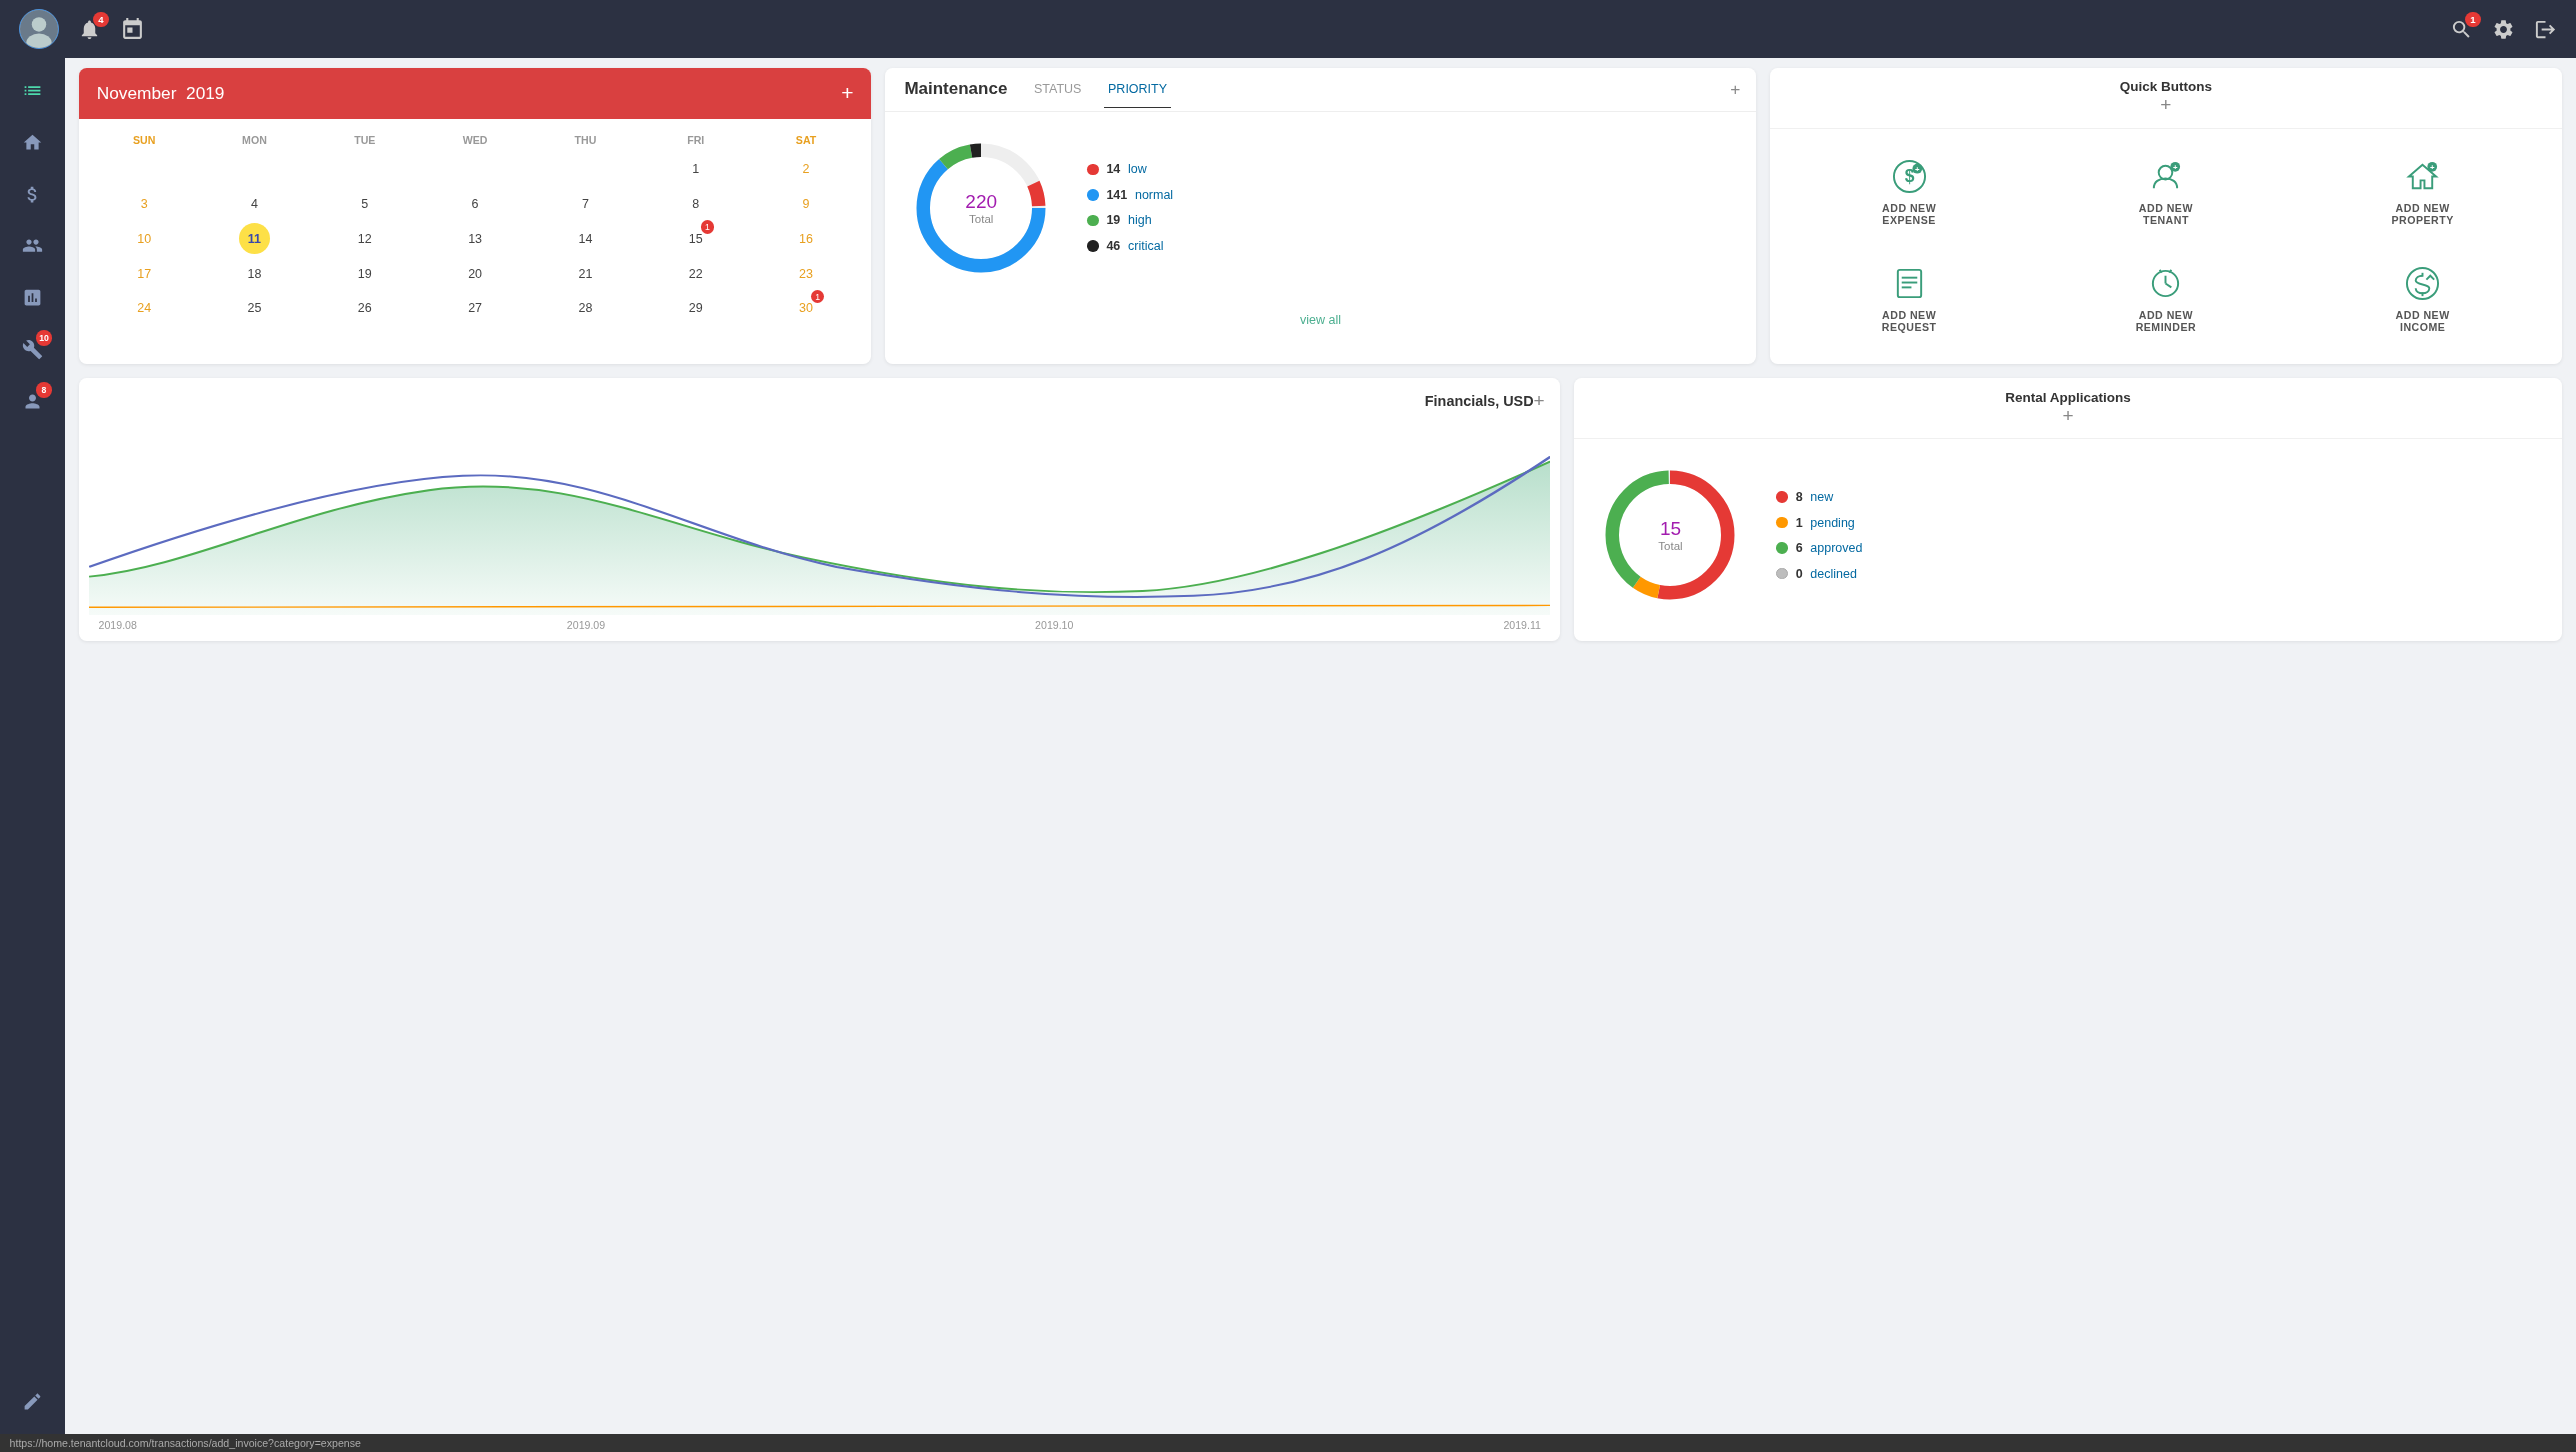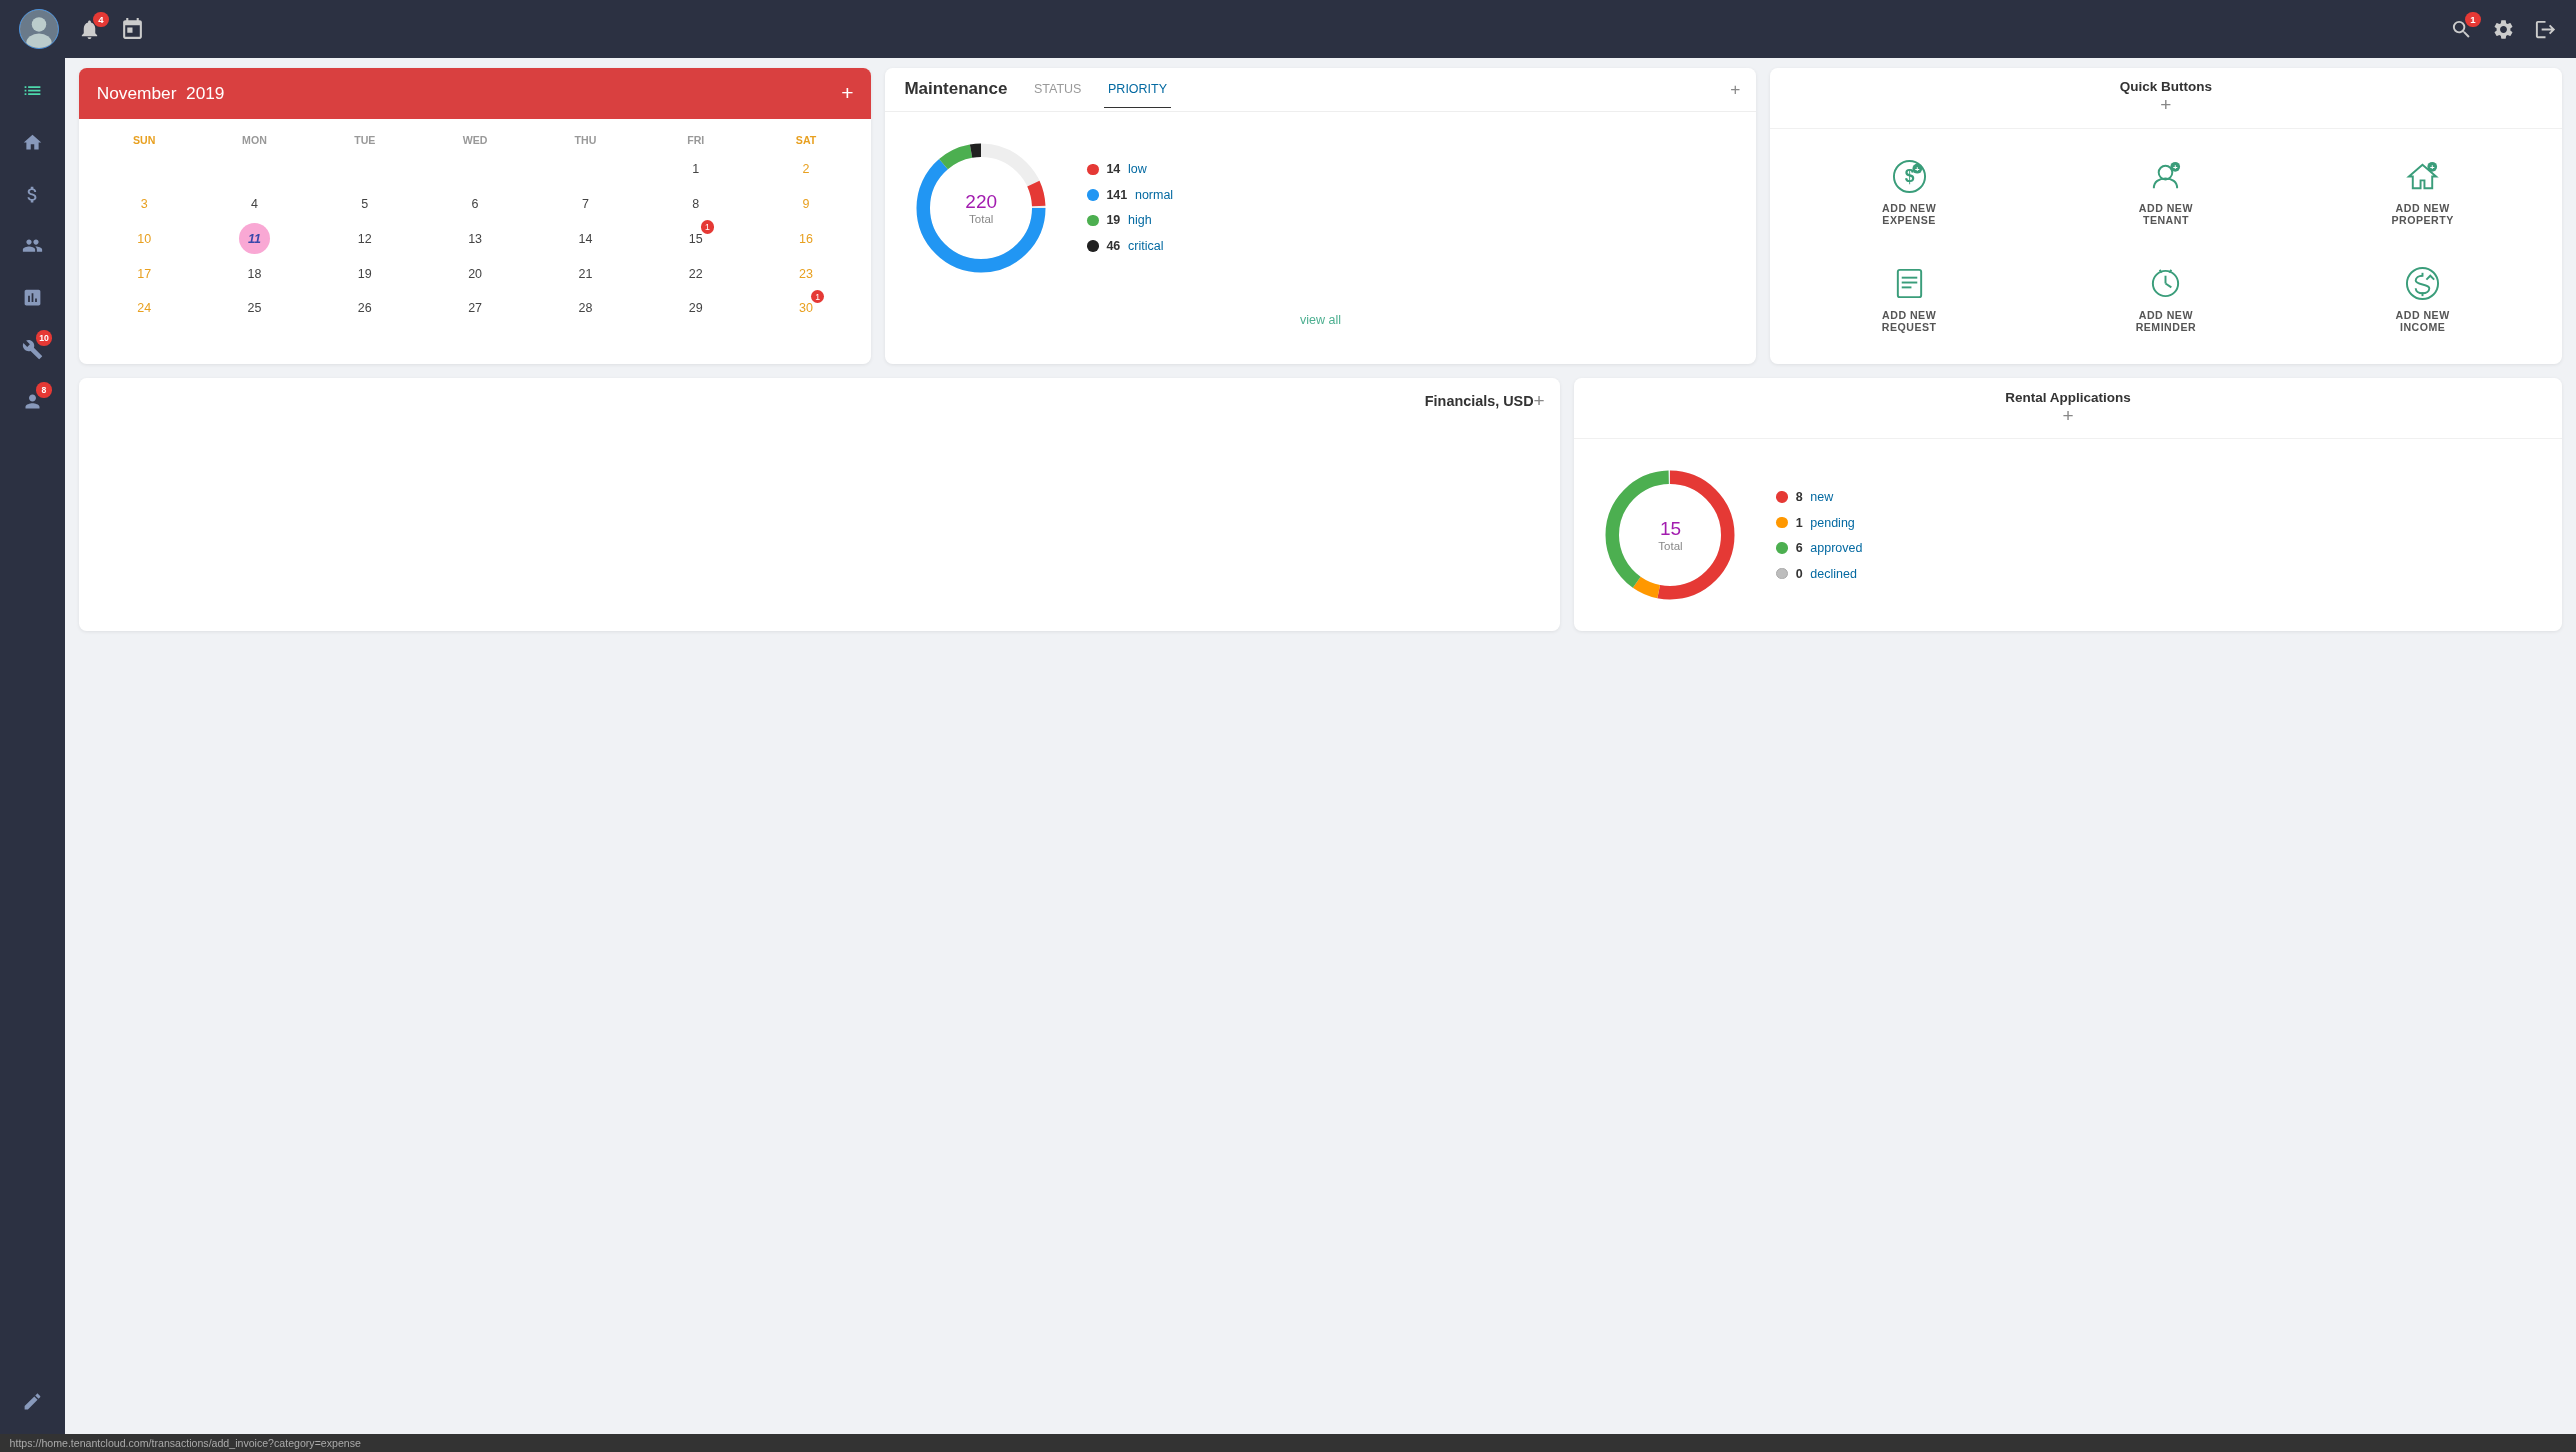--- a/index.html
+++ b/index.html
@@ -93,21 +93,21 @@
     }
     .cal-days-header .sun, .cal-days-header .sat { color: #e8a020; }
     .cal-week { display: grid; grid-template-columns: repeat(7, 1fr); }
     .cal-day {
       text-align: center; padding: 5.8px 3.8px; font-size: 12.5px; color: #444;
       cursor: pointer; border-radius: 50%; margin: 1.9px auto; width: 31px; height: 31px;
       display: flex; align-items: center; justify-content: center; position: relative;
     }
     .cal-day.weekend { color: #e8a020; }
     .cal-day.today {
-      background: #f9a8d4; border-radius: 50%; color: #3949ab; font-weight: bold; font-style: italic;
+      background: #fde047; border-radius: 50%; color: #3949ab; font-weight: bold;
     }
     .cal-day-wrap { display: flex; justify-content: center; }
 
     
     .maint-tabs { display: flex; align-items: center; gap: 19px; padding: 0 15.4px; border-bottom: 1px solid #eee; }
     .maint-tab { padding: 11.5px 3.8px; font-size: 12.5px; color: #999; cursor: pointer; border-bottom: 1.9px solid transparent; }
     .maint-tab.active { color: #0369a1; border-bottom-color: #333; font-weight: 400; }
     .maint-tab-plus { margin-left: auto; color: #888; font-size: 17.3px; cursor: pointer; }
     .maint-body { display: flex; align-items: center; padding: 19px; gap: 29px; }
     .donut-container { position: relative; width: 154px; height: 154px; flex-shrink: 0; }
@@ -509,20 +509,45 @@
       </div>
     </div>
 
     <div class="grid-bottom">
 
       <div class="card">
         <div class="fin-header">
           <span class="fin-title">Financials, USD</span>
           <span class="card-plus">+</span>
         </div>
+        <div class="chart-area">
+          <svg class="line-chart" viewBox="0 0 860 200" preserveAspectRatio="none">
+            <defs>
+              <linearGradient id="greenGrad" x1="0" y1="0" x2="0" y2="1">
+                <stop offset="0%" stop-color="#4caf7d" stop-opacity="0.4"></stop>
+                <stop offset="100%" stop-color="#4caf7d" stop-opacity="0.05"></stop>
+              </linearGradient>
+            </defs>
+
+            <path d="M0,160 C60,150 120,90 200,70 C280,50 340,110 420,140 C500,170 560,180 620,175 C680,170 760,120 860,40 L860,200 L0,200 Z" fill="url(#greenGrad)" stroke="none"></path>
+
+            <path d="M0,160 C60,150 120,90 200,70 C280,50 340,110 420,140 C500,170 560,180 620,175 C680,170 760,120 860,40" fill="none" stroke="#4caf50" stroke-width="2"></path>
+
+            <path d="M0,150 C80,100 160,60 220,55 C300,48 360,120 440,150 C520,175 580,185 650,180 C720,175 780,130 860,35" fill="none" stroke="#5c6bc0" stroke-width="2" stroke-dasharray="none"></path>
+
+            <path d="M0,192 L860,190" fill="none" stroke="#ff9800" stroke-width="1.5"></path>
+          </svg>
+          
+          <div style="display:flex;justify-content:space-between;padding:0 9.6px;font-size:10.6px;color:#999">
+            <span>2019.08</span>
+            <span>2019.09</span>
+            <span>2019.10</span>
+            <span>2019.11</span>
+          </div>
+        </div>
       </div>
 
       <div class="card">
         <div class="card-header">
           <span class="card-title">Rental Applications</span>
           <span class="card-plus">+</span>
         </div>
         <div class="rental-body">
 
           <div class="donut-container">

